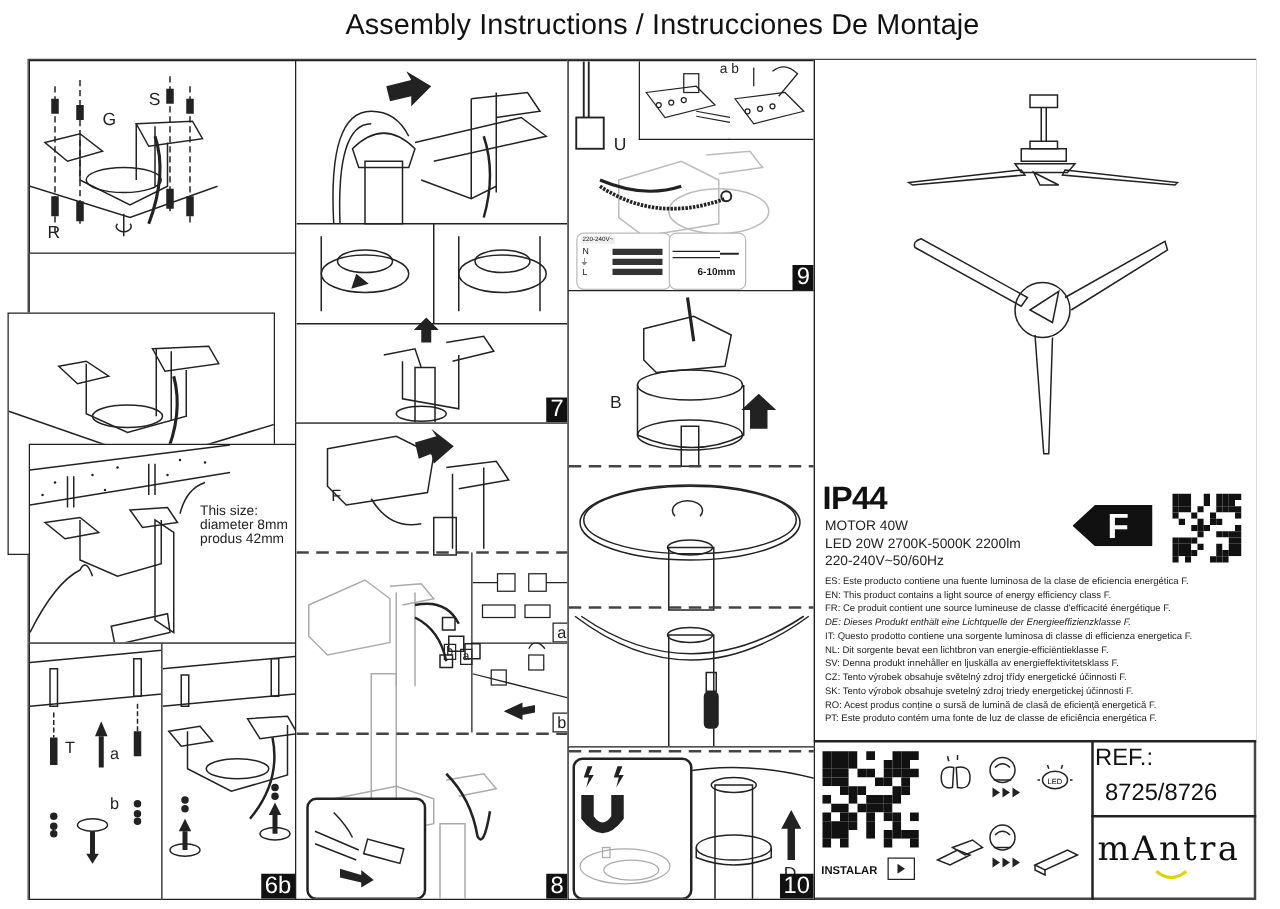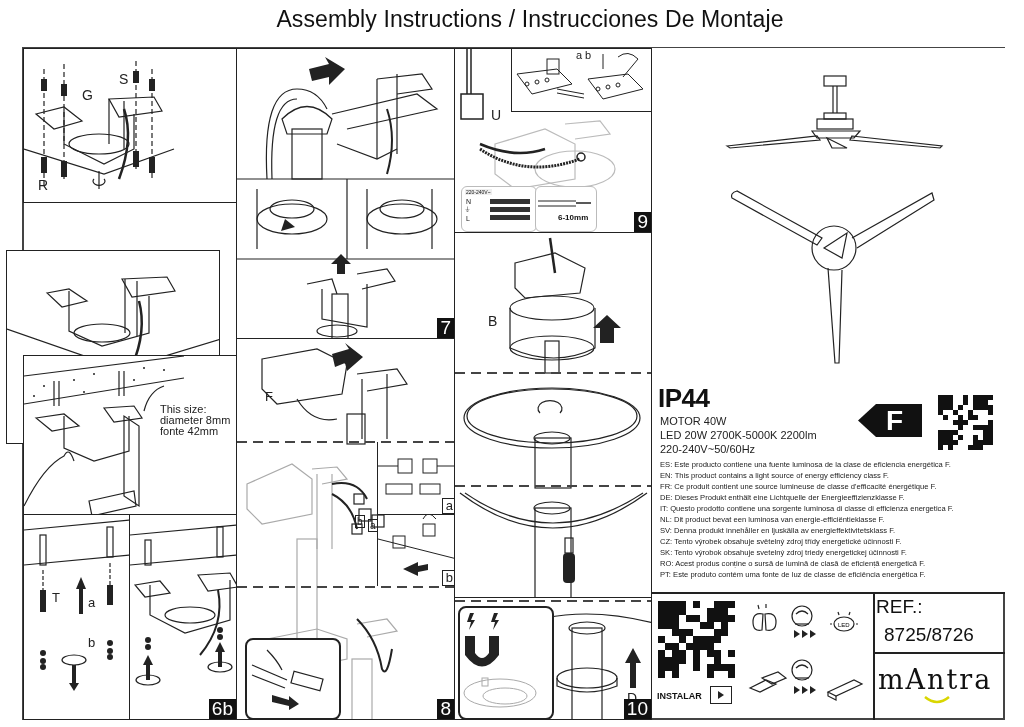--- a/index.html
+++ b/index.html
@@ -100,21 +100,21 @@
         <circle cx="120" cy="12" r="1"></circle>
       <circle cx="140" cy="14" r="1"></circle>
         <circle cx="60" cy="36" r="1"></circle>
         <circle cx="110" cy="24" r="1"></circle>
         <circle cx="10" cy="40" r="1"></circle>
     </g>
   </svg>
   <div style="position:absolute;left:136px;top:48px;font-size:11px;line-height:11px;color:#222;">
     <div>This size:</div>
     <div>diameter 8mm</div>
-    <div>fonte 42mm</div>
+    <div>produs 42mm</div>
   </div>
 </div>
 
 <div class="panel" style="left:23px;top:514px;width:107px;height:206px;">
   <svg width="107" height="206">
     <g stroke="#222" fill="none" stroke-width="1.2">
       <path d="M0 15 L107 5 M0 50 L107 40"></path>
       <rect x="16" y="20" width="6" height="30"></rect>
       <rect x="83" y="12" width="6" height="30"></rect>
       <line x1="19" y1="55" x2="19" y2="75" stroke-dasharray="4 2"></line>
@@ -563,23 +563,23 @@
     <i style="background: rgb(17, 17, 17);"></i>
     <i style="background: rgb(17, 17, 17);"></i>
     <i style="background: rgb(17, 17, 17);"></i>
     <i style="background: rgb(255, 255, 255);"></i>
     <i style="background: rgb(255, 255, 255);"></i>
   </div>
 
 <div class="eu" style="top:460px;">ES: Este producto contiene una fuente luminosa de la clase de eficiencia energética F.</div>
 <div class="eu" style="top:471px;">EN: This product contains a light source of energy efficiency class F.</div>
 <div class="eu" style="top:482px;">FR: Ce produit contient une source lumineuse de classe d'efficacité énergétique F.</div>
-<div class="eu" style="top:493px;">DE: Dieses Produkt enthält eine Lichtquelle der Energieeffizienzklasse F.</div>
+<div class="eu" style="top:493px;font-style:italic;">DE: Dieses Produkt enthält eine Lichtquelle der Energieeffizienzklasse F.</div>
 <div class="eu" style="top:504px;">IT: Questo prodotto contiene una sorgente luminosa di classe di efficienza energetica F.</div>
-<div class="eu" style="top:515px;">NL: Dit product bevat een luminosa van energie-efficiëntieklasse F.</div>
+<div class="eu" style="top:515px;">NL: Dit sorgente bevat een lichtbron van energie-efficiëntieklasse F.</div>
 <div class="eu" style="top:526px;">SV: Denna produkt innehåller en ljuskälla av energieffektivitetsklass F.</div>
 <div class="eu" style="top:537px;">CZ: Tento výrobek obsahuje světelný zdroj třídy energetické účinnosti F.</div>
 <div class="eu" style="top:548px;">SK: Tento výrobok obsahuje svetelný zdroj triedy energetickej účinnosti F.</div>
 <div class="eu" style="top:559px;">RO: Acest produs conține o sursă de lumină de clasă de eficiență energetică F.</div>
 <div class="eu" style="top:570px;">PT: Este produto contém uma fonte de luz de classe de eficiência energética F.</div>
 
 <div style="position:absolute;left:651px;top:592px;width:354px;height:128px;border-top:2px solid #222;box-sizing:border-box;"></div>
 <div style="position:absolute;left:873px;top:592px;width:2px;height:128px;background:#222;"></div>
 <div style="position:absolute;left:873px;top:652px;width:132px;height:2px;background:#222;"></div>
 

